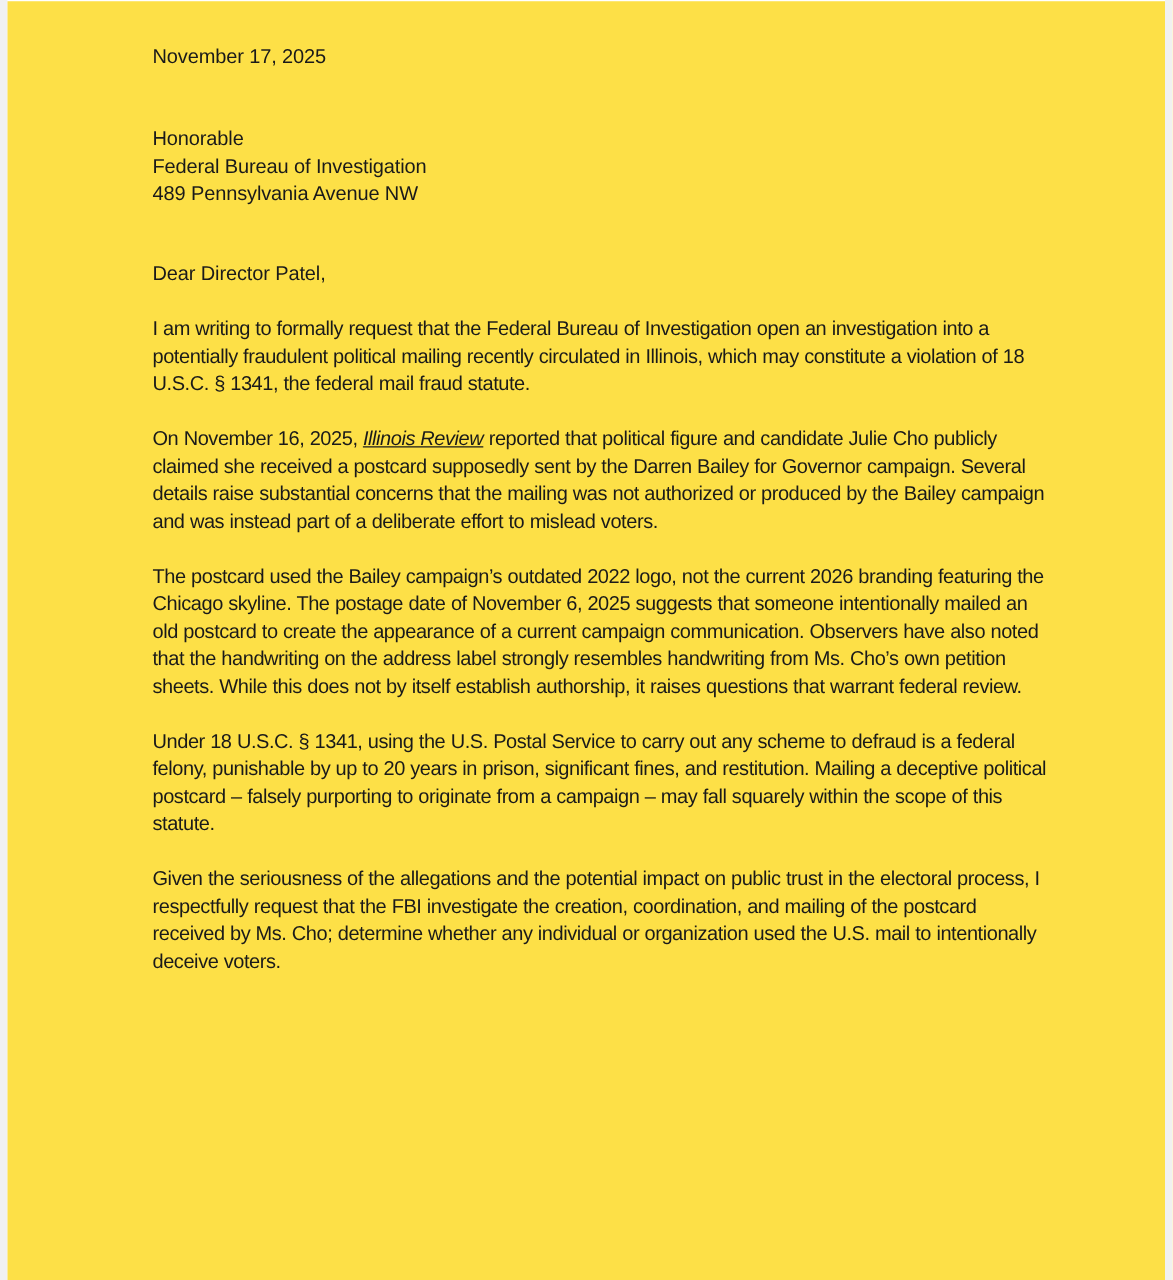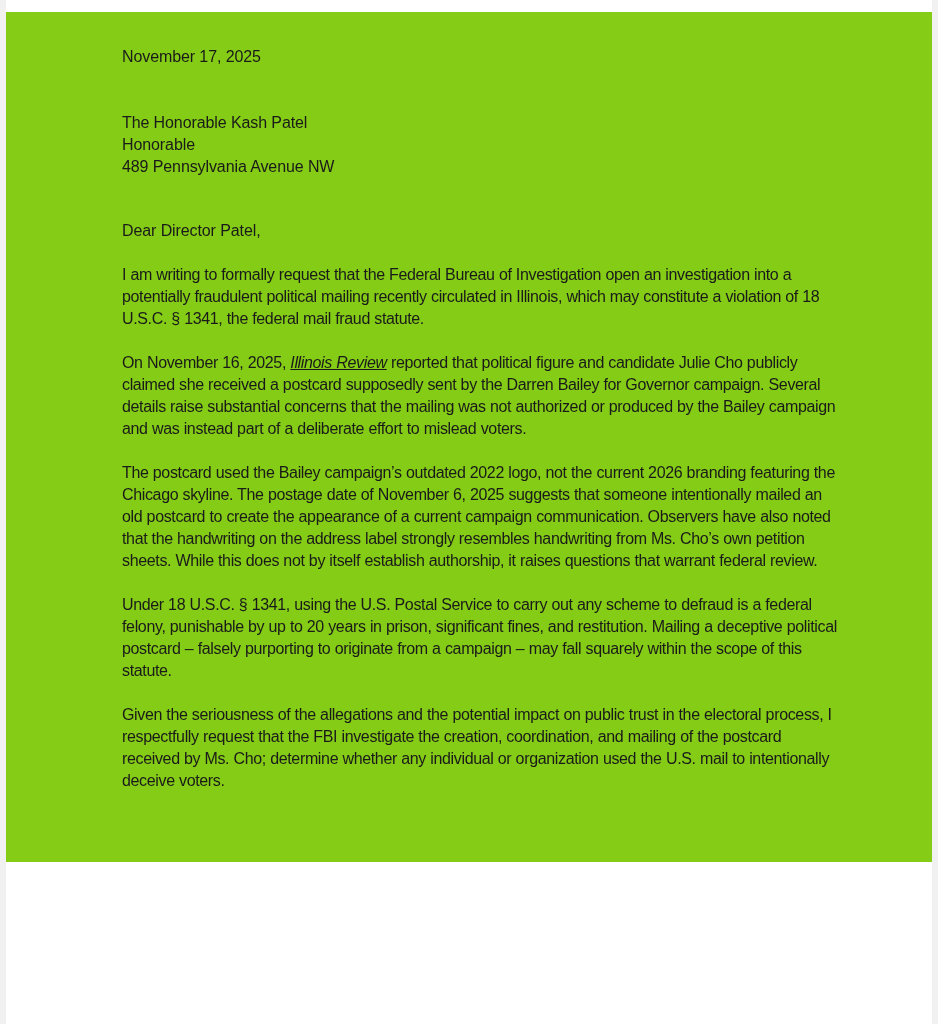--- a/index.html
+++ b/index.html
@@ -22,23 +22,23 @@
       background: #f1f1f1;
     }
     .edge-right {
       position: absolute;
       right: 0; top: 0;
       width: 6px; height: 1024px;
       background: #f1f1f1;
     }
     .page {
       position: absolute;
-      left: 6px; top: 12px;
-      width: 926px; height: 850px;
-      background: #84cc16;
+      left: 6px; top: 1px;
+      width: 926px; height: 1024px;
+      background: #fde047;
     }
     .letter {
       position: absolute;
       left: 116px;
       top: 34px;
       width: 720px;
       font-size: 16px;
       line-height: 22px;
       letter-spacing: -0.1px;
     }
@@ -62,22 +62,22 @@
 
 <div class="edge-left"></div>
 <div class="edge-right"></div>
 
 <div class="page">
   <div class="letter">
 
     <p class="date">November 17, 2025</p>
 
     <div class="address">
-      <div>The Honorable Kash Patel</div>
       <div>Honorable</div>
+      <div>Federal Bureau of Investigation</div>
       <div>489 Pennsylvania Avenue NW</div>
     </div>
 
     <p class="salutation">Dear Director Patel,</p>
 
     <p class="para body-text">I am writing to formally request that the Federal Bureau of Investigation open an investigation into a potentially fraudulent political mailing recently circulated in Illinois, which may constitute a violation of 18 U.S.C. § 1341, the federal mail fraud statute.</p>
 
     <p class="para body-text"><span>On November 16, 2025, </span><em>Illinois Review</em><span> reported that political figure and candidate Julie Cho publicly claimed she received a postcard supposedly sent by the Darren Bailey for Governor campaign. Several details raise substantial concerns that the mailing was not authorized or produced by the Bailey campaign and was instead part of a deliberate effort to mislead voters.</span></p>
 
 

